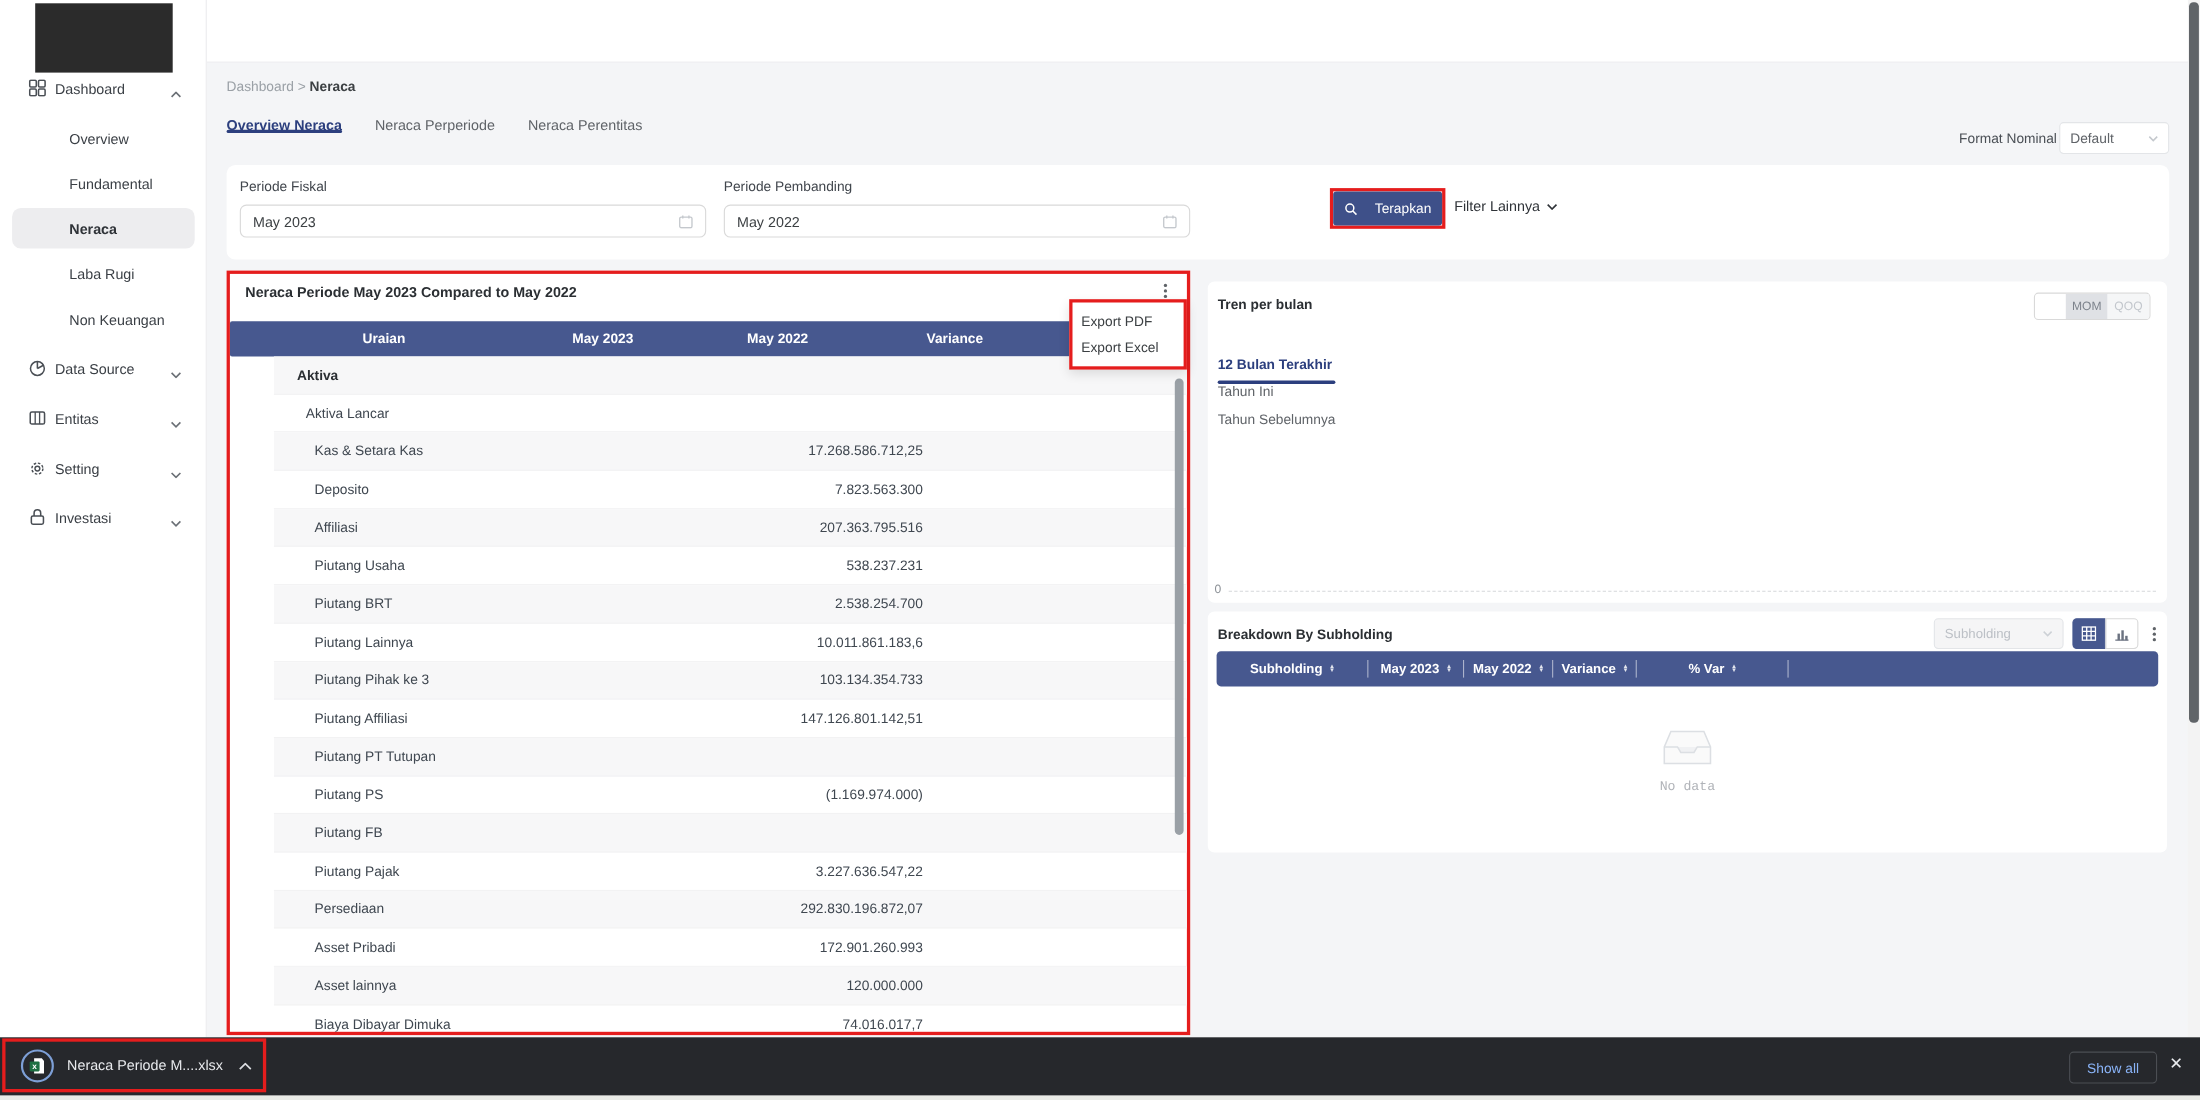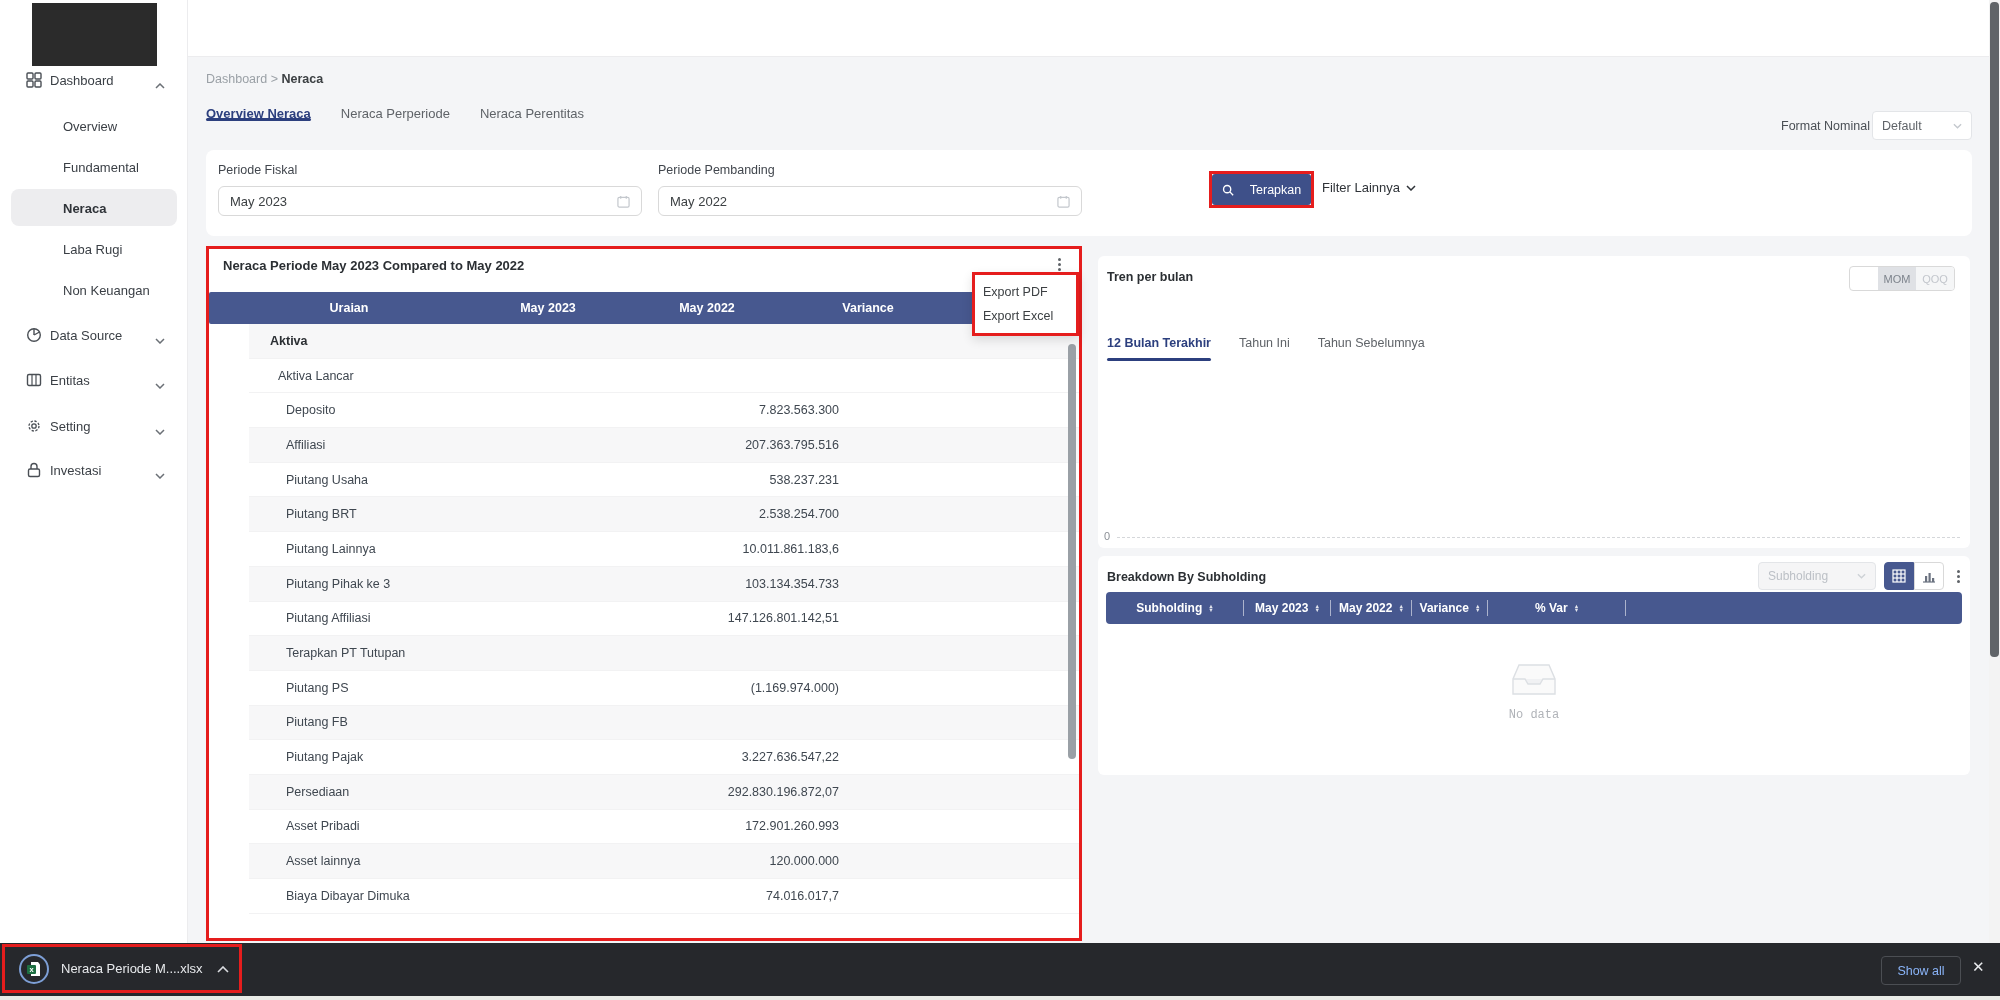--- a/index.html
+++ b/index.html
@@ -67,21 +67,21 @@
   .export-menu .mi { height:24px; display:flex; align-items:center; padding-left:8px; font-size:12.5px; color:#3c4043; cursor:pointer; }
 
   
   .card { background:#fff; border-radius:6px; position:absolute; }
   .tren-card { left:1098px; top:256px; width:872px; height:292px; }
   .card-title { position:absolute; left:9px; top:14px; font-size:12.5px; font-weight:700; color:#2b2f33; }
   .momqoq { position:absolute; right:15px; top:10px; display:flex; border:1px solid #d9d9d9; border-radius:4px; overflow:hidden;padding-left:28px; }
   .momqoq .seg { width:38px; height:23px; font-size:11px; display:flex; align-items:center; justify-content:center; cursor:pointer; }
   .momqoq .seg.on { background:#dfe1e5; color:#7d838c; }
   .momqoq .seg.off { background:#f5f6f7; color:#c3c7cd; }
-  .tren-tabs { position:absolute; left:9px; top:80px; display:flex; }
+  .tren-tabs { position:absolute; left:9px; top:68px; display:flex;flex-direction:column; }
   .ttab { font-size:12.5px; color:#5f6368; margin-right:28px; padding-bottom:11px; position:relative; cursor:pointer; }
   .ttab.active { color:#2c3f7e; font-weight:700; }
   .ttab.active::after { content:""; position:absolute; left:0; right:0; bottom:0; height:3px; background:#2c3f7e; border-radius:2px; }
   .zero-label { position:absolute; left:6px; top:274px; font-size:11px; color:#8b9096; }
   .zero-line { position:absolute; left:19px; top:281px; width:843px; border-top:1px dashed #d5d7da; }
 
   .bd-card { left:1098px; top:556px; width:872px; height:219px; }
   .bd-select { position:absolute; left:660px; top:6px; width:118px; height:28px; background:#f5f5f6; border:1px solid #e3e5e8; border-radius:4px; display:flex; align-items:center; justify-content:space-between; padding:0 9px; font-size:12px; color:#bcc0c6; }
   .icon-btn { position:absolute; top:6px; width:30px; height:28px; border:1px solid #d9d9d9; background:#fff; display:flex; align-items:center; justify-content:center; cursor:pointer; }
   .icon-btn.grid { left:786px; background:#47588f; border-color:#47588f; border-radius:4px 0 0 4px; }
@@ -274,20 +274,25 @@
       <div class="nrow lvl1 alt">
         <div class="c-label">Aktiva</div>
         <div class="c-23"></div>
         <div class="c-22"></div>
       </div>
       <div class="nrow lvl2">
         <div class="c-label">Aktiva Lancar</div>
         <div class="c-23"></div>
         <div class="c-22"></div>
       </div>
+      <div class="nrow lvl3 alt">
+        <div class="c-label">Kas &amp; Setara Kas</div>
+        <div class="c-23"></div>
+        <div class="c-22">17.268.586.712,25</div>
+      </div>
       <div class="nrow lvl3">
         <div class="c-label">Deposito</div>
         <div class="c-23"></div>
         <div class="c-22">7.823.563.300</div>
       </div>
       <div class="nrow lvl3 alt">
         <div class="c-label">Affiliasi</div>
         <div class="c-23"></div>
         <div class="c-22">207.363.795.516</div>
       </div>
@@ -310,21 +315,21 @@
         <div class="c-label">Piutang Pihak ke 3</div>
         <div class="c-23"></div>
         <div class="c-22">103.134.354.733</div>
       </div>
       <div class="nrow lvl3">
         <div class="c-label">Piutang Affiliasi</div>
         <div class="c-23"></div>
         <div class="c-22">147.126.801.142,51</div>
       </div>
       <div class="nrow lvl3 alt">
-        <div class="c-label">Terapkan PT Tutupan</div>
+        <div class="c-label">Piutang PT Tutupan</div>
         <div class="c-23"></div>
         <div class="c-22"></div>
       </div>
       <div class="nrow lvl3">
         <div class="c-label">Piutang PS</div>
         <div class="c-23"></div>
         <div class="c-22">(1.169.974.000)</div>
       </div>
       <div class="nrow lvl3 alt">
         <div class="c-label">Piutang FB</div>

